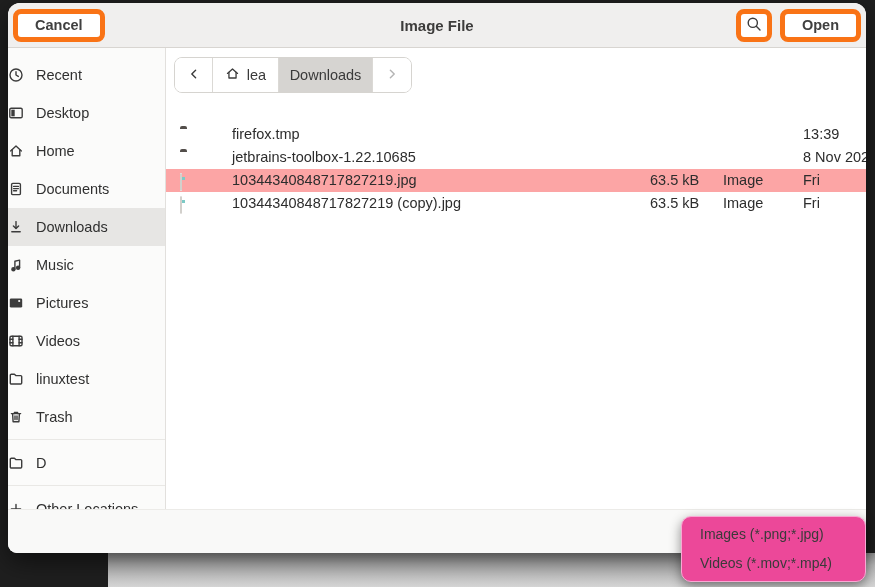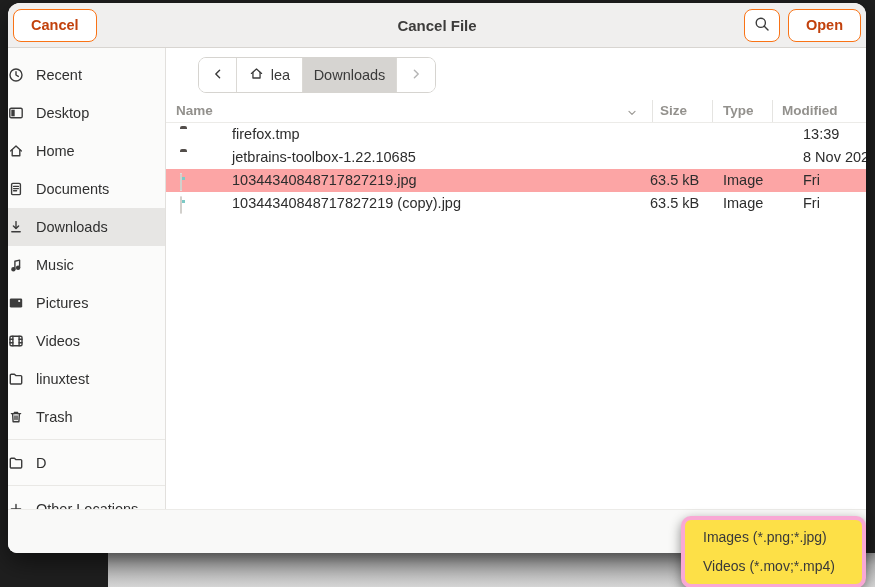--- a/index.html
+++ b/index.html
@@ -15,43 +15,43 @@
   
   .dialog { position:absolute; left:8px; top:3px; width:858px; height:550px;
     background:#ffffff; border-radius:12px 12px 9px 9px;
     box-shadow:0 8px 26px rgba(0,0,0,.55); overflow:hidden; }
 
   .headerbar { position:absolute; left:0; top:0; right:0; height:45px;
     background:#f0efee; border-bottom:1px solid #d8d5d1;
     display:flex; align-items:center; padding:0 5px; }
   .hb-title { position:absolute; left:50%; transform:translateX(-50%);
     font-size:15px; font-weight:bold; color:#3d3c3b; }
-  .hb-btn { height:33px; background:#ffffff; border:1px solid #f97316; border-radius:8px;
-    font-family:inherit; font-size:14.5px; font-weight:600; color:#c2410c;
+  .hb-btn { height:33px; background:#ffffff; border:5px solid #f97316; border-radius:8px;
+    font-family:inherit; font-size:14.5px; font-weight:600; color:#404040;
     padding:0 17px; display:flex; align-items:center; justify-content:center; cursor:default;text-align:right; }
   .hb-right { margin-left:auto; display:flex; gap:8px; }
   .hb-search { width:36px; padding:0; }
 
   
   .bodyrow { position:absolute; left:0; top:45px; right:0; bottom:44px; display:flex; }
 
   .sidebar { width:158px; background:#fbfbfa; border-right:1px solid #e2e0dd;
     padding-top:8px; overflow:hidden; position:relative; }
   .sb-item { height:38px; display:flex; align-items:center; gap:12px; 
     font-size:14.5px; color:#303030; }
   .sb-item.selected { background:#e7e6e4; }
   .sb-sep { height:1px; background:#e9e8e5; margin:3px 0 4px 0; }
   .sb-icon { width:16px; height:16px; flex:0 0 16px; }
   .sb-icon svg { display:block; }
 
   .content { flex:1; position:relative; background:#ffffff; }
 
   
   .pathbar { position:absolute; left:8px; top:9px; height:36px; display:flex;
-    background:#ffffff; border:1px solid #d6d4d0; border-radius:8px; overflow:hidden;margin-left:24px; }
+    background:#ffffff; border:1px solid #d6d4d0; border-radius:8px; overflow:hidden; }
   .pb-seg { display:flex; align-items:center; justify-content:center; gap:7px;
     font-size:14.5px; color:#3a3a3a; border-right:1px solid #dbd9d5; cursor:default; background:#fff; }
   .pb-back { width:38px; }
   .pb-home { width:66px; }
   .pb-current { width:94px; background:#d6d4d1; }
   .pb-fwd { width:38px; border-right:none; }
   .pb-fwd svg { opacity:.38; }
 
   
   .list-header { position:absolute; left:0; right:0; top:52px; height:23px;
@@ -86,38 +86,38 @@
   .fi-image::before { content:""; position:absolute; left:1px; top:3px; width:3px; height:3px;
     background:#7ccac6; }
   .fi-image::after { content:""; position:absolute; left:1px; right:1px; top:5px; height:2px;
     background:#55c3bf; }
 
   .bottomstrip { position:absolute; left:0; right:0; bottom:0; height:44px;
     background:#f9f9f8; border-top:1px solid #ecebe8; }
 
   
   .popup { position:absolute; left:681px; top:516px; width:185px;
-    background:#fde047; border:4px solid #f9a8d4; border-radius:10px;
+    background:#ec4899; border:1px solid #f9a8d4; border-radius:10px;
     box-shadow:0 4px 12px rgba(0,0,0,.45); padding:3px 0; z-index:20; }
   .popup-item { height:29px; line-height:29px; padding-left:18px; font-size:14px; color:#3a3a3a;
     white-space:nowrap; cursor:default; }
 
   .ico { stroke:#3c3c3c; stroke-width:1.4; fill:none; stroke-linecap:round; stroke-linejoin:round; }
 </style>
 </head>
 <body>
 
 <div class="screen">
   <div class="bg-gray-panel"></div>
 
   <div class="dialog">
 
     <div class="headerbar">
       <button class="hb-btn">Cancel</button>
-      <div class="hb-title">Cancel File</div>
+      <div class="hb-title">Image File</div>
       <div class="hb-right">
         <button class="hb-btn hb-search">
           <span>
             <svg width="16" height="16" viewBox="0 0 16 16">
                 <g class="ico">
                   <circle cx="6.8" cy="6.8" r="4.6"></circle>
                   <path d="M10.3 10.3 14 14"></path>
                 </g>
               </svg>
           </span>
@@ -289,34 +289,20 @@
           <div class="pb-seg pb-current">Downloads</div>
           <div class="pb-seg pb-fwd">
             <span>
               <svg width="14" height="14" viewBox="0 0 14 14">
                   <path class="ico" d="M5.4 3.2 9.2 7l-3.8 3.8"></path>
                 </svg>
             </span>
           </div>
         </div>
 
-        <div class="list-header">
-          <span class="lh-cell lh-name">Name</span>
-          <span class="lh-sort">
-            <svg width="12" height="10" viewBox="0 0 12 10">
-                <path d="M3 3.4 6 6.4l3-3" fill="none" stroke="#a09e9a" stroke-width="1.3" stroke-linecap="round" stroke-linejoin="round"></path>
-              </svg>
-          </span>
-          <span class="lh-div" style="left:486px"></span>
-          <span class="lh-cell lh-size">Size</span>
-          <span class="lh-div" style="left:546px"></span>
-          <span class="lh-cell lh-type">Type</span>
-          <span class="lh-div" style="left:606px"></span>
-          <span class="lh-cell lh-mod">Modified</span>
-        </div>
 
         <div class="rows">
           <div class="row">
             <span class="row-icon fi-folder"></span>
             <span class="cell c-name">firefox.tmp</span>
             <span class="cell c-size"></span>
             <span class="cell c-type"></span>
             <span class="cell c-mod">13:39</span>
           </div>
           <div class="row">

